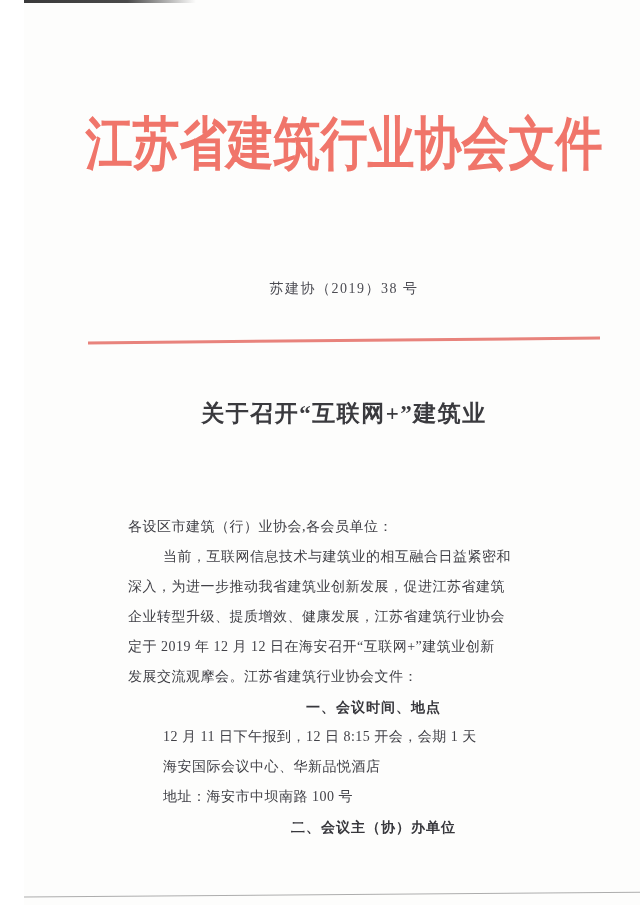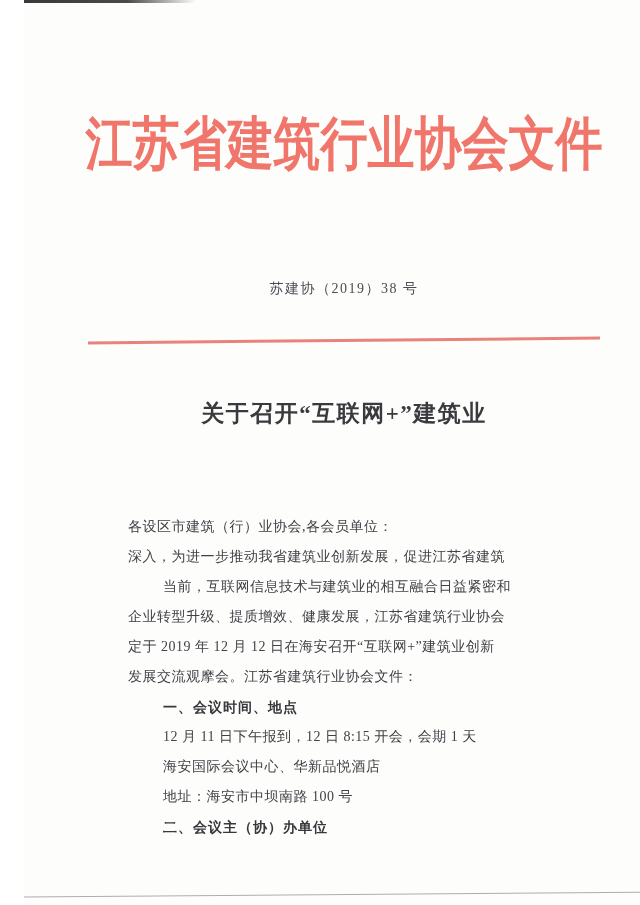--- a/index.html
+++ b/index.html
@@ -78,20 +78,21 @@
     letter-spacing: 0.5px;
     color: #414147;
   }
   .line { white-space: nowrap; }
   .indent { text-indent: 35px; }
   .bold-heading {
     font-weight: bold;
     font-family: "Liberation Sans", sans-serif;
     letter-spacing: 1px;
     color: #37373c;
+    text-align: center;
   }
 
   
   .artifact-top-left {
     position: absolute;
     top: 0;
     left: 0;
     width: 172px;
     height: 3px;
     background: linear-gradient(to right, #3a3a3a 0%, #4a4a4a 60%, rgba(90,90,90,0) 100%);
@@ -128,22 +129,22 @@
   <div class="doc-number">苏建协（2019）38 号</div>
 
   <div class="red-rule" style="background: rgb(232, 131, 124);"></div>
 
   <div class="doc-title">
     <div>关于召开“互联网+”建筑业</div>
   </div>
 
   <div class="body-text">
     <div class="line">各设区市建筑（行）业协会,各会员单位：</div>
+    <div class="line indent">当前，互联网信息技术与建筑业的相互融合日益紧密和</div>
     <div class="line">深入，为进一步推动我省建筑业创新发展，促进江苏省建筑</div>
-    <div class="line indent">当前，互联网信息技术与建筑业的相互融合日益紧密和</div>
     <div class="line">企业转型升级、提质增效、健康发展，江苏省建筑行业协会</div>
     <div class="line">定于 2019 年 12 月 12 日在海安召开“互联网+”建筑业创新</div>
     <div class="line">发展交流观摩会。江苏省建筑行业协会文件：</div>
     <div class="line indent bold-heading">一、会议时间、地点</div>
     <div class="line indent">12 月 11 日下午报到，12 日 8:15 开会，会期 1 天</div>
     <div class="line indent">海安国际会议中心、华新品悦酒店</div>
     <div class="line indent">地址：海安市中坝南路 100 号</div>
     <div class="line indent bold-heading">二、会议主（协）办单位</div>
   </div>
 

